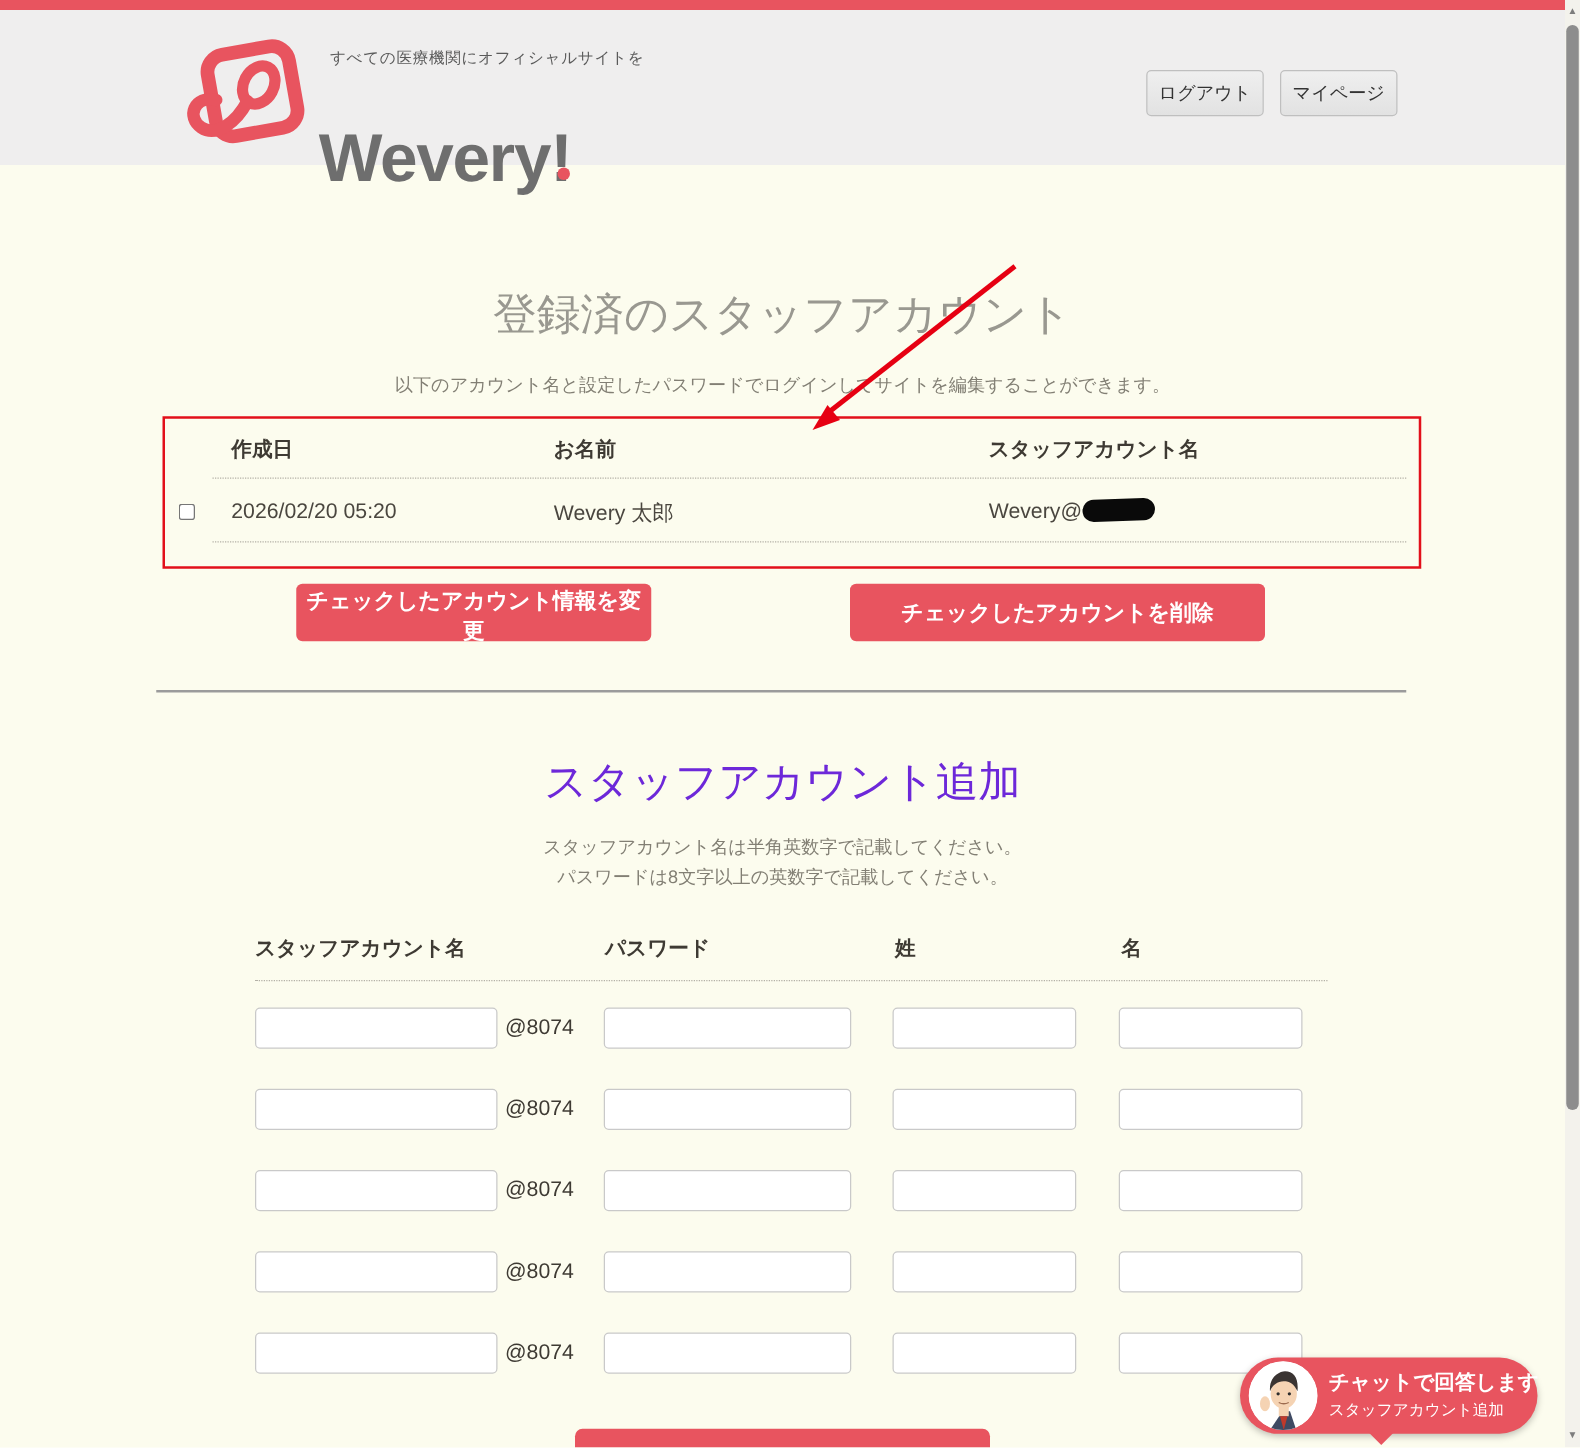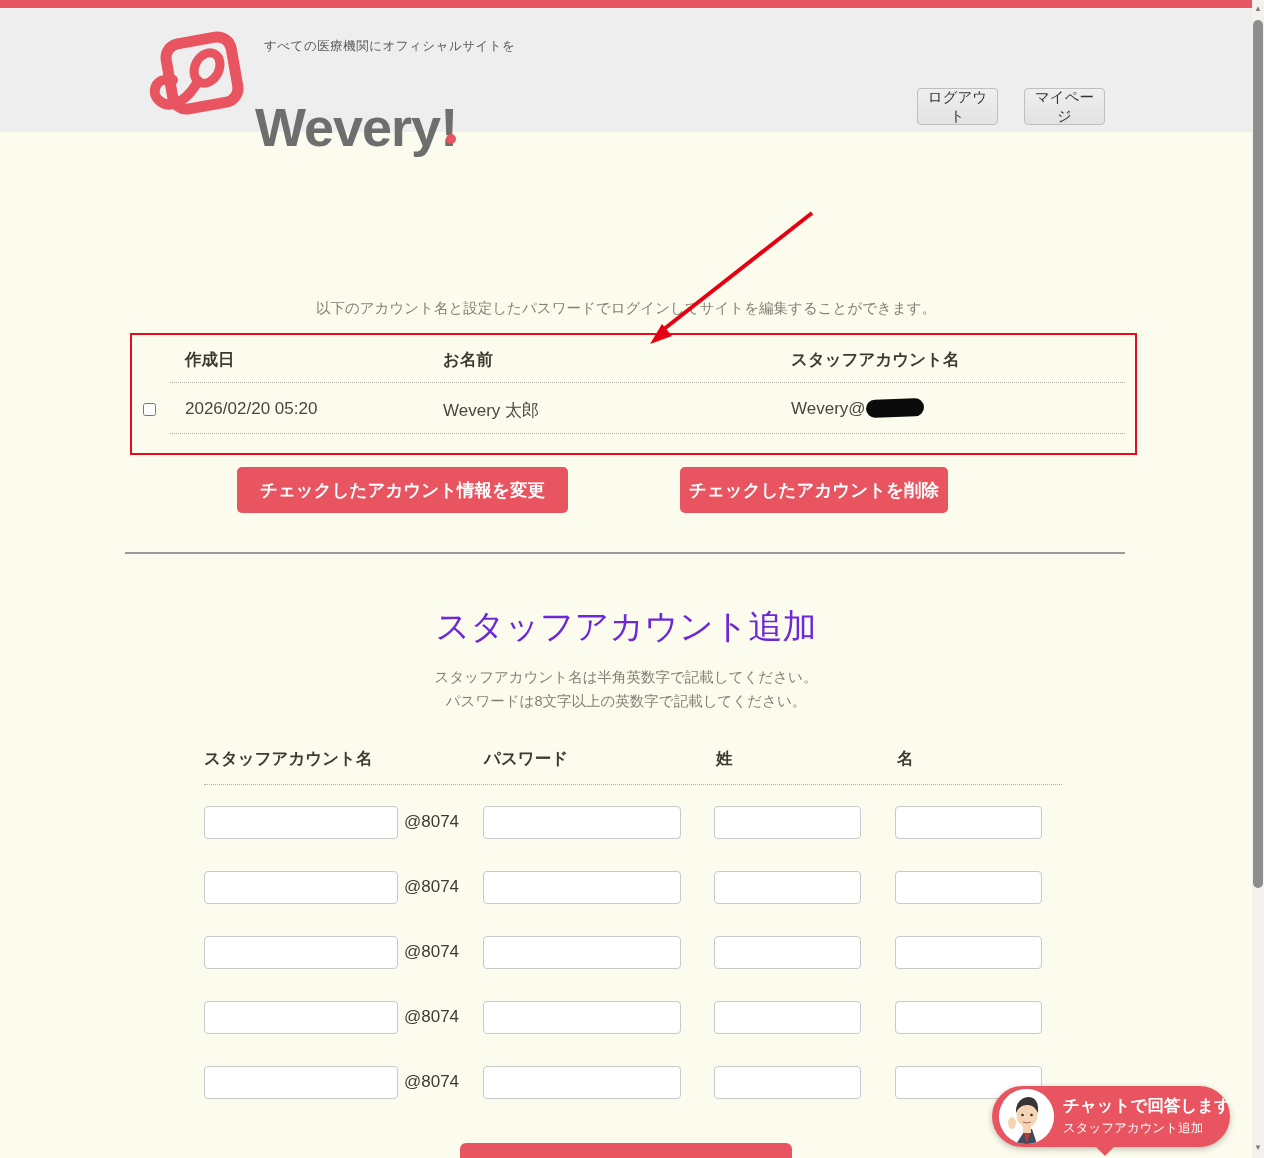--- a/index.html
+++ b/index.html
@@ -7,23 +7,23 @@
        font-family:"Liberation Sans","DejaVu Sans",sans-serif;color:#4a463f;}
   .abs{position:absolute;}
 
   
   .topbar{left:0;top:0;width:1252px;height:8px;background:#e8545f;}
   .header{left:0;top:8px;width:1252px;height:124px;background:#efeeee;}
   .tagline{left:264px;top:30px;font-size:12.5px;color:#5a5a5a;letter-spacing:.5px;}
   .wordmark{left:255px;top:44px;font-size:54px;line-height:1;font-weight:bold;color:#6e6e6e;letter-spacing:-1px;margin-top:48px;}
   .bang{position:relative;display:inline-block;}
   .bang::after{content:'';position:absolute;right:1px;bottom:10px;width:10px;height:10px;border-radius:50%;background:#e8545f;}
-  .hbtn{height:37px;width:81px;background:linear-gradient(#efefef,#e2e2e2);border:1px solid #bfbfbf;
+  .hbtn{height:37px;width:94px;background:linear-gradient(#efefef,#e2e2e2);border:1px solid #bfbfbf;
         border-radius:4px;font-size:14.5px;color:#333;display:flex;align-items:center;justify-content:center;
-        box-sizing:border-box;cursor:pointer;font-family:inherit;margin-top:32px;}
+        box-sizing:border-box;cursor:pointer;font-family:inherit;}
   .hbtn-logout{left:917px;top:48px;} .hbtn-mypage{left:1024px;top:48px;}
 
   
   .scrollbar{right:0;top:0;width:12px;height:1158px;background:#f3f2ec;}
   .sb-thumb{position:absolute;left:1px;top:20px;width:10px;height:868px;background:#8d8d8d;border-radius:5px;}
   .sb-arrow{position:absolute;left:0;width:12px;text-align:center;font-size:8px;color:#7d7d7d;line-height:12px;}
   .sb-up{top:3px;} .sb-down{top:1142px;}
 
   
   .center-text{left:0;width:1252px;text-align:center;}
@@ -40,21 +40,21 @@
   .dotted{border-top:1px dotted #b3b0a6;height:0;}
   .tline1{left:170px;top:382px;width:955px;} .tline2{left:170px;top:433px;width:955px;}
   .td{font-size:17px;color:#4a463f;top:399px;}
   .chk{left:143px;top:403px;width:13px;height:13px;margin:0;}
   .redact{display:inline-block;width:58px;height:18px;background:#0a0a0a;border-radius:9px;
           vertical-align:-3px;transform:rotate(-2deg);}
 
   
   .rbtn{height:46px;background:#e8545f;border:none;border-radius:5px;color:#fff;font-size:17.5px;
         font-weight:bold;cursor:pointer;font-family:inherit;}
-  .rbtn-edit{left:237px;top:467px;width:331px;} .rbtn-del{left:680px;top:467px;width:268px;}
+  .rbtn-edit{left:237px;top:467px;width:284px;} .rbtn-del{left:680px;top:467px;width:332px;}
 
   .divider{left:125px;top:552px;width:1000px;height:2px;background:#9b9b9b;}
 
   .section-title{top:604px;font-size:34px;color:#6d28d9;line-height:44px;}
   .desc1{top:668px;font-size:14.5px;color:#827f74;}
   .desc2{top:692px;font-size:14.5px;color:#827f74;}
 
   
   .fh{font-size:16.5px;font-weight:bold;color:#3e3a33;top:748px;}
   .fh1{left:204px;} .fh2{left:484px;} .fh3{left:716px;} .fh4{left:897px;}
@@ -97,20 +97,21 @@
     <button class="abs hbtn hbtn-logout">ログアウト</button>
     <button class="abs hbtn hbtn-mypage">マイページ</button>
   </div>
 
   <div class="abs scrollbar">
     <div class="sb-arrow sb-up">▲</div>
     <div class="sb-thumb"></div>
     <div class="sb-arrow sb-down">▼</div>
   </div>
 
+  <div class="abs center-text page-title">登録済のスタッフアカウント</div>
   <div class="abs center-text subtitle">以下のアカウント名と設定したパスワードでログインしてサイトを編集することができます。</div>
 
   <div class="abs anno-box"></div>
 
   <div class="abs th th1">作成日</div>
   <div class="abs th th2">お名前</div>
   <div class="abs th th3">スタッフアカウント名</div>
   <div class="abs dotted tline1"></div>
 
   <input type="checkbox" class="abs chk" style="">

